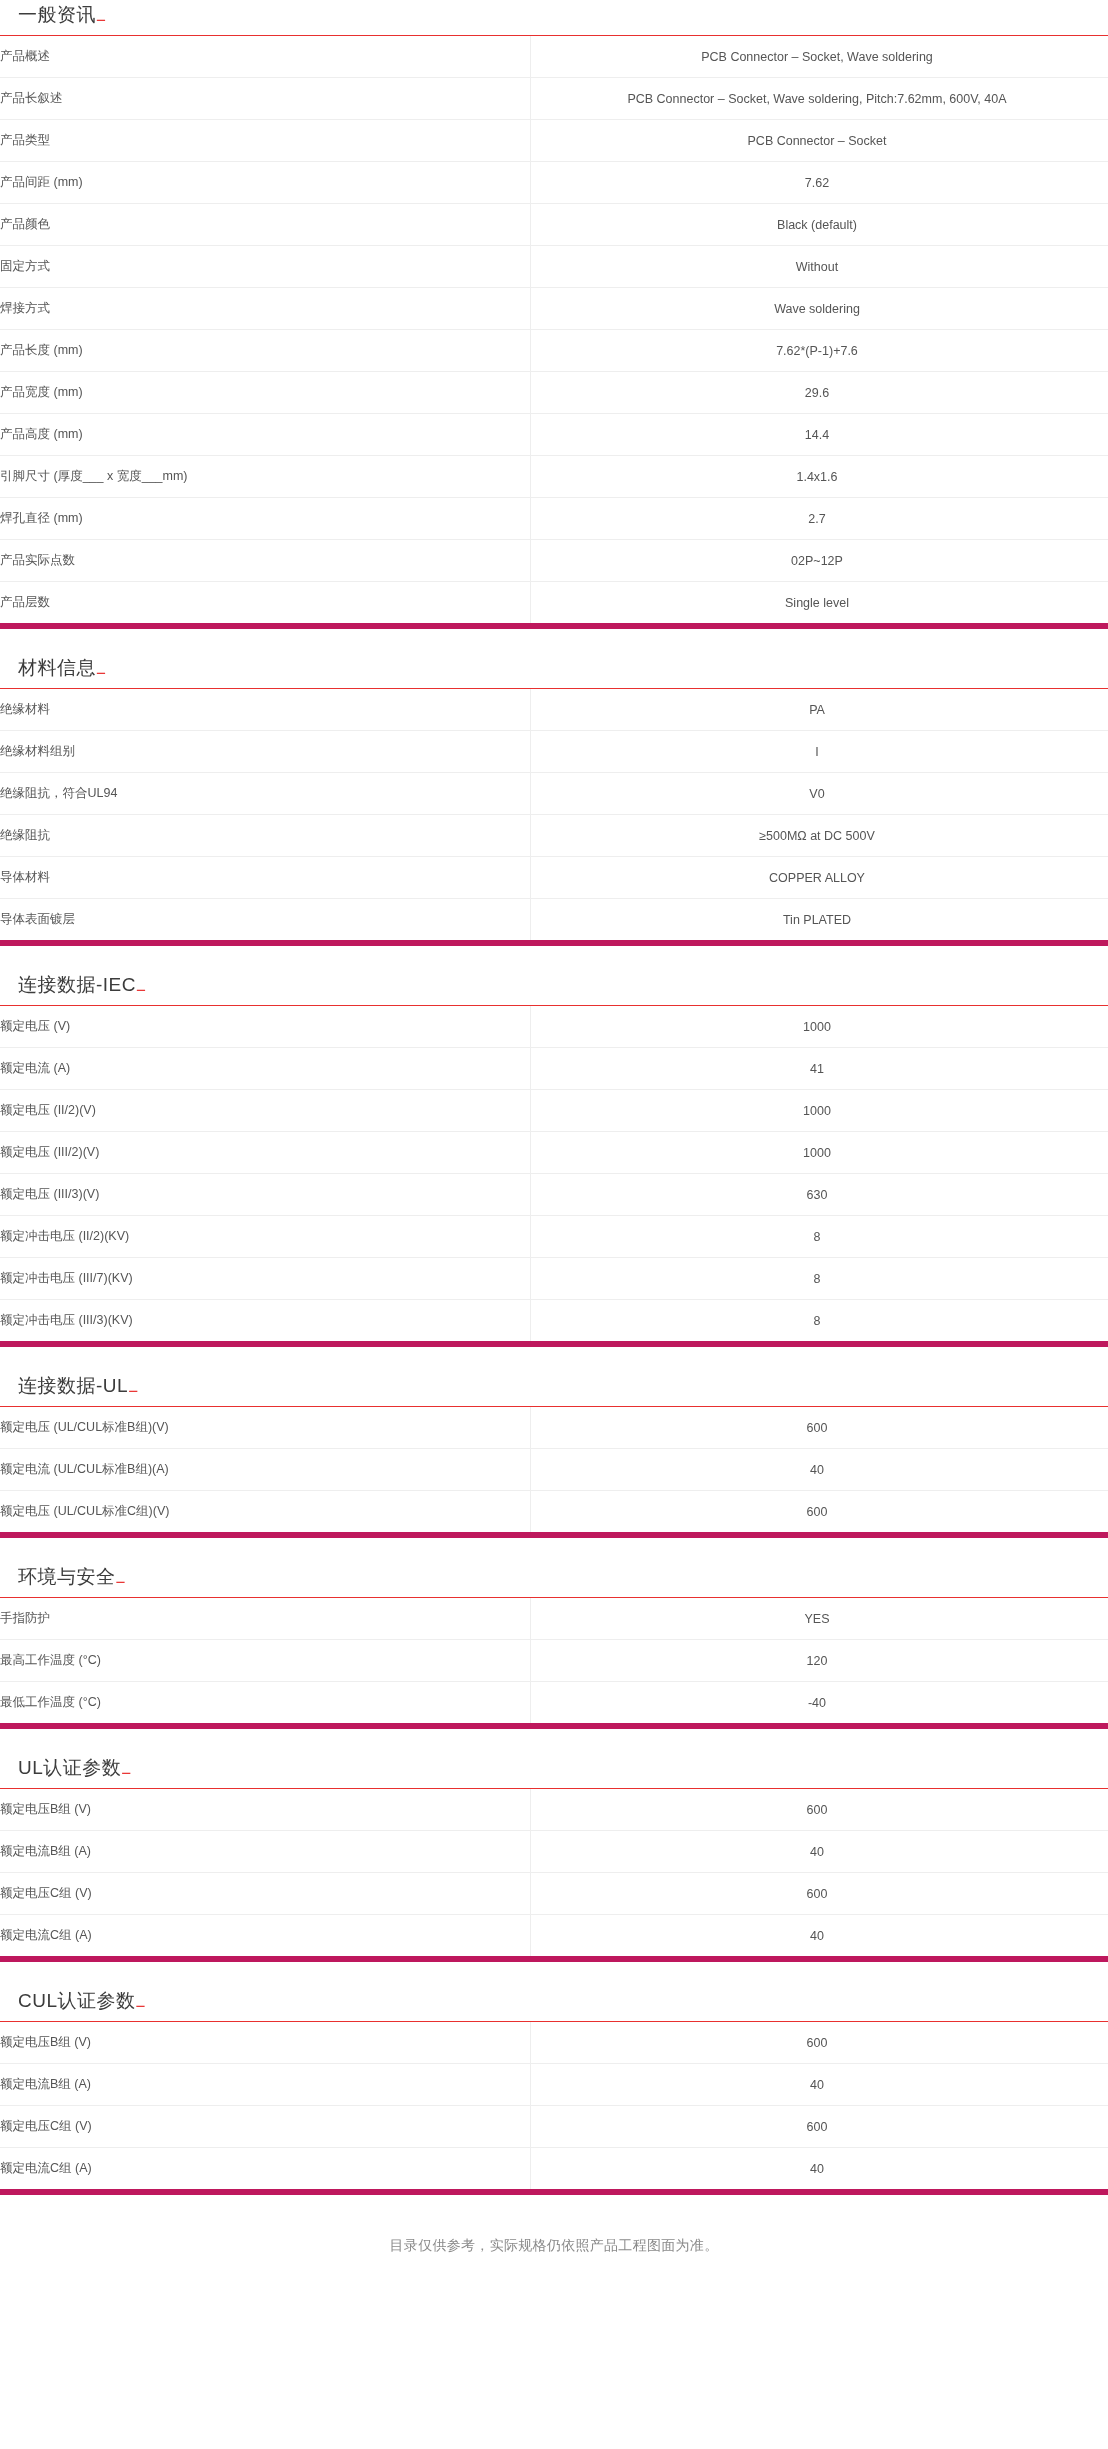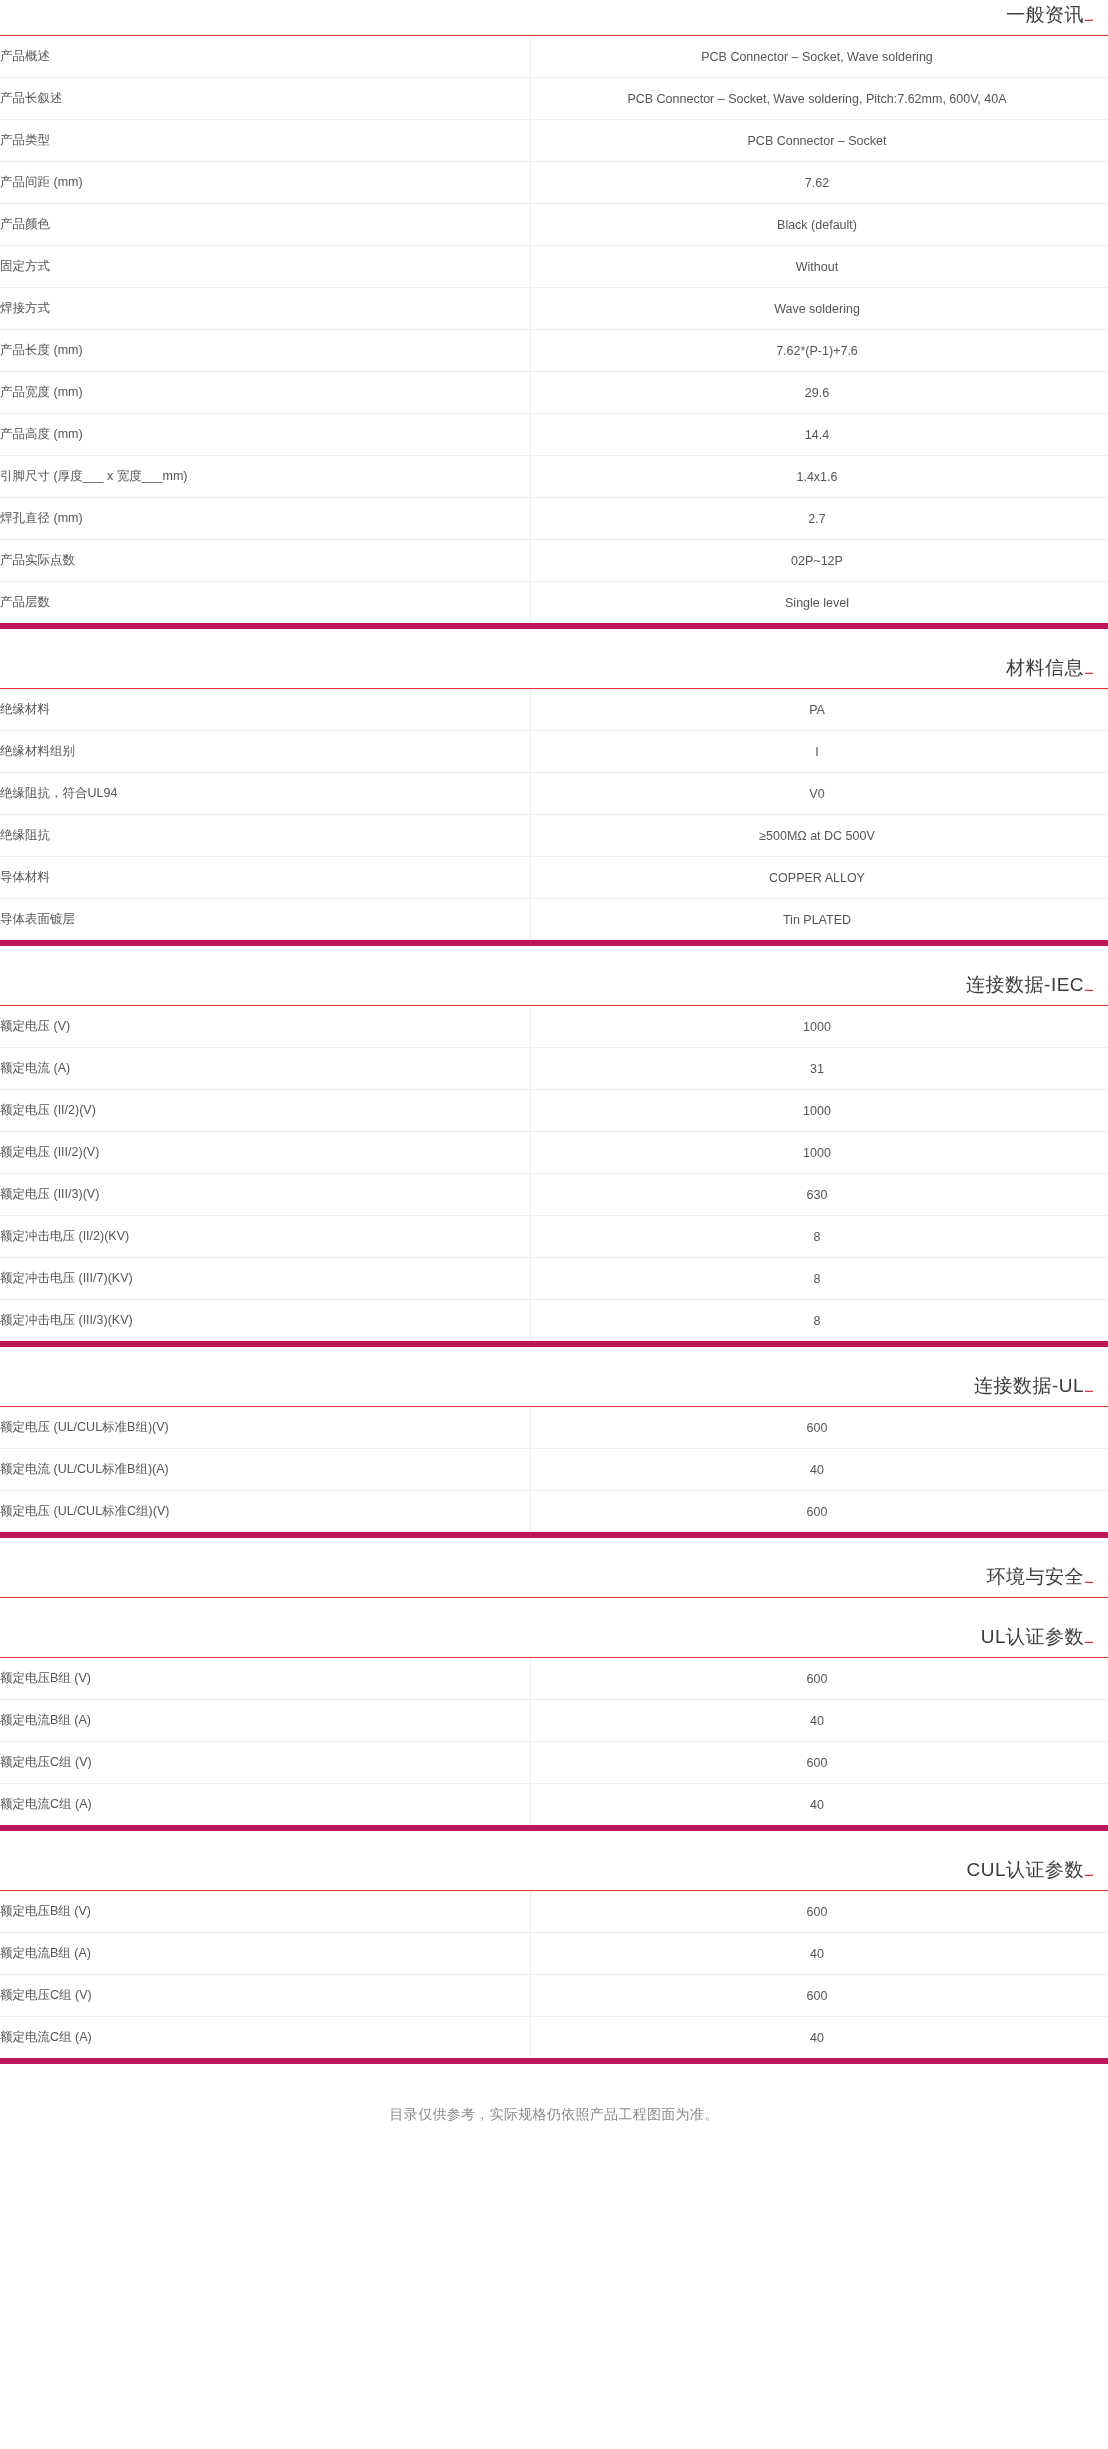--- a/index.html
+++ b/index.html
@@ -18,21 +18,21 @@
   .page {
     width: 1108px;
     padding: 0 0 10px 0;
   }
   .section {
     margin-bottom: 26px;
   }
   .section-header {
     display: flex;
     align-items: flex-end;
-    justify-content: flex-end;
+    justify-content: flex-start;
     border-bottom: 1px solid #e8302f;
     padding: 0 14px 7px 18px;
     margin-bottom: 0;
   }
   .section-title {
     font-size: 19px;
     color: #3c3c3c;
     letter-spacing: 0.5px;
     font-weight: 400;
   }
@@ -247,21 +247,21 @@
           <tbody>
             <tr>
               <td class="label-cell">额定电压 (V)</td>
               <td class="value-cell">
                 <span class="val-inner">1000</span>
               </td>
             </tr>
             <tr>
               <td class="label-cell">额定电流 (A)</td>
               <td class="value-cell">
-                <span class="val-inner">31</span>
+                <span class="val-inner">41</span>
               </td>
             </tr>
             <tr>
               <td class="label-cell">额定电压 (II/2)(V)</td>
               <td class="value-cell">
                 <span class="val-inner">1000</span>
               </td>
             </tr>
             <tr>
               <td class="label-cell">额定电压 (III/2)(V)</td>
@@ -322,20 +322,42 @@
               </td>
             </tr>
           </tbody>
         </table>
       </div>
       <div class="section">
         <div class="section-header">
           <div class="section-title">环境与安全</div>
           <div class="collapse-toggle">−</div>
         </div>
+        <table class="spec-table">
+          <tbody>
+            <tr>
+              <td class="label-cell">手指防护</td>
+              <td class="value-cell">
+                <span class="val-inner">YES</span>
+              </td>
+            </tr>
+            <tr>
+              <td class="label-cell">最高工作温度 (°C)</td>
+              <td class="value-cell">
+                <span class="val-inner">120</span>
+              </td>
+            </tr>
+            <tr>
+              <td class="label-cell">最低工作温度 (°C)</td>
+              <td class="value-cell">
+                <span class="val-inner">-40</span>
+              </td>
+            </tr>
+          </tbody>
+        </table>
       </div>
       <div class="section">
         <div class="section-header">
           <div class="section-title">UL认证参数</div>
           <div class="collapse-toggle">−</div>
         </div>
         <table class="spec-table">
           <tbody>
             <tr>
               <td class="label-cell">额定电压B组 (V)</td>

